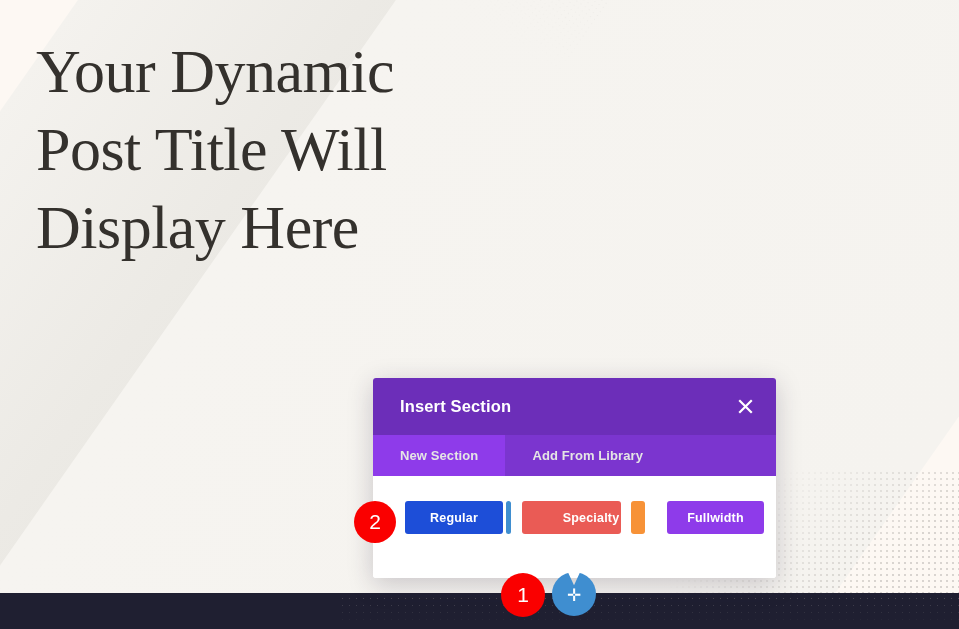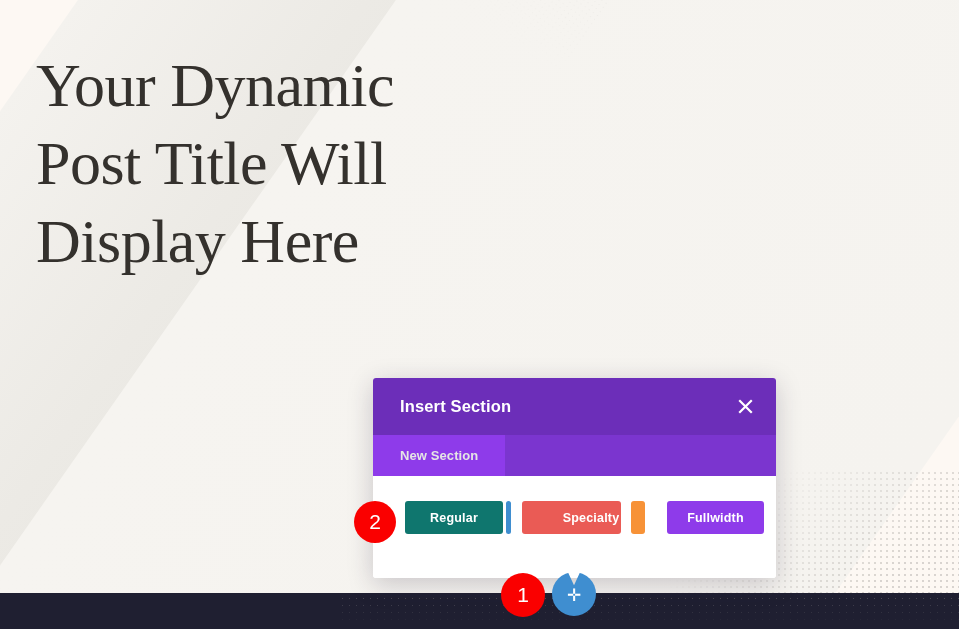--- a/index.html
+++ b/index.html
@@ -77,21 +77,20 @@
     top: 32px;
     left: 36px;
     width: 470px;
     font-family: "Liberation Serif", "DejaVu Serif", serif;
     font-size: 62px;
     line-height: 78px;
     font-weight: 400;
     color: #34312d;
     letter-spacing: -0.5px;
     white-space: pre-line;
-    margin-top: 14px;
   }
 
   
   #footer {
     position: absolute;
     left: 0;
     right: 0;
     top: 593px;
     bottom: 0;
     background: #1f1f31;
@@ -227,21 +226,21 @@
     font-size: 12.5px;
     font-weight: bold;
     letter-spacing: .2px;
     cursor: pointer;
     display: flex;
     align-items: center;
     justify-content: center;
     padding: 0;
     flex: 0 0 auto;
   }
-  .section-type-button.regular   { width: 98px; background: #0f766e; text-align: right; }
+  .section-type-button.regular   { width: 98px; background: #1d4ed8; text-align: right; }
   .section-type-button.specialty { width: 99px; background: #ea5b55; padding-left: 39px; }
   .section-type-button.fullwidth { width: 97px; background: #8e3bea; text-align: right; }
 
   
   .section-type-sliver {
     height: 33px;
     border-radius: 3px;
     flex: 0 0 auto;
     border: none;
     padding: 0;
@@ -299,20 +298,21 @@
     <span id="modal-title">Insert Section</span>
     <button id="modal-close-button">
       <svg width="15" height="15" viewBox="0 0 15 15">
         <path d="M2 2 L13 13 M13 2 L2 13" stroke="#ffffff" stroke-width="2.2" stroke-linecap="square"></path>
       </svg>
     </button>
   </div>
 
   <div id="modal-tabs">
     <button class="modal-tab active">New Section</button>
+    <button class="modal-tab">Add From Library</button>
   </div>
 
   <div id="modal-body">
     <div id="section-type-track">
 
       <button class="section-type-button regular">Regular</button>
 
       <span class="section-type-sliver blue"></span>
 
       <span class="gap-sm"></span>

